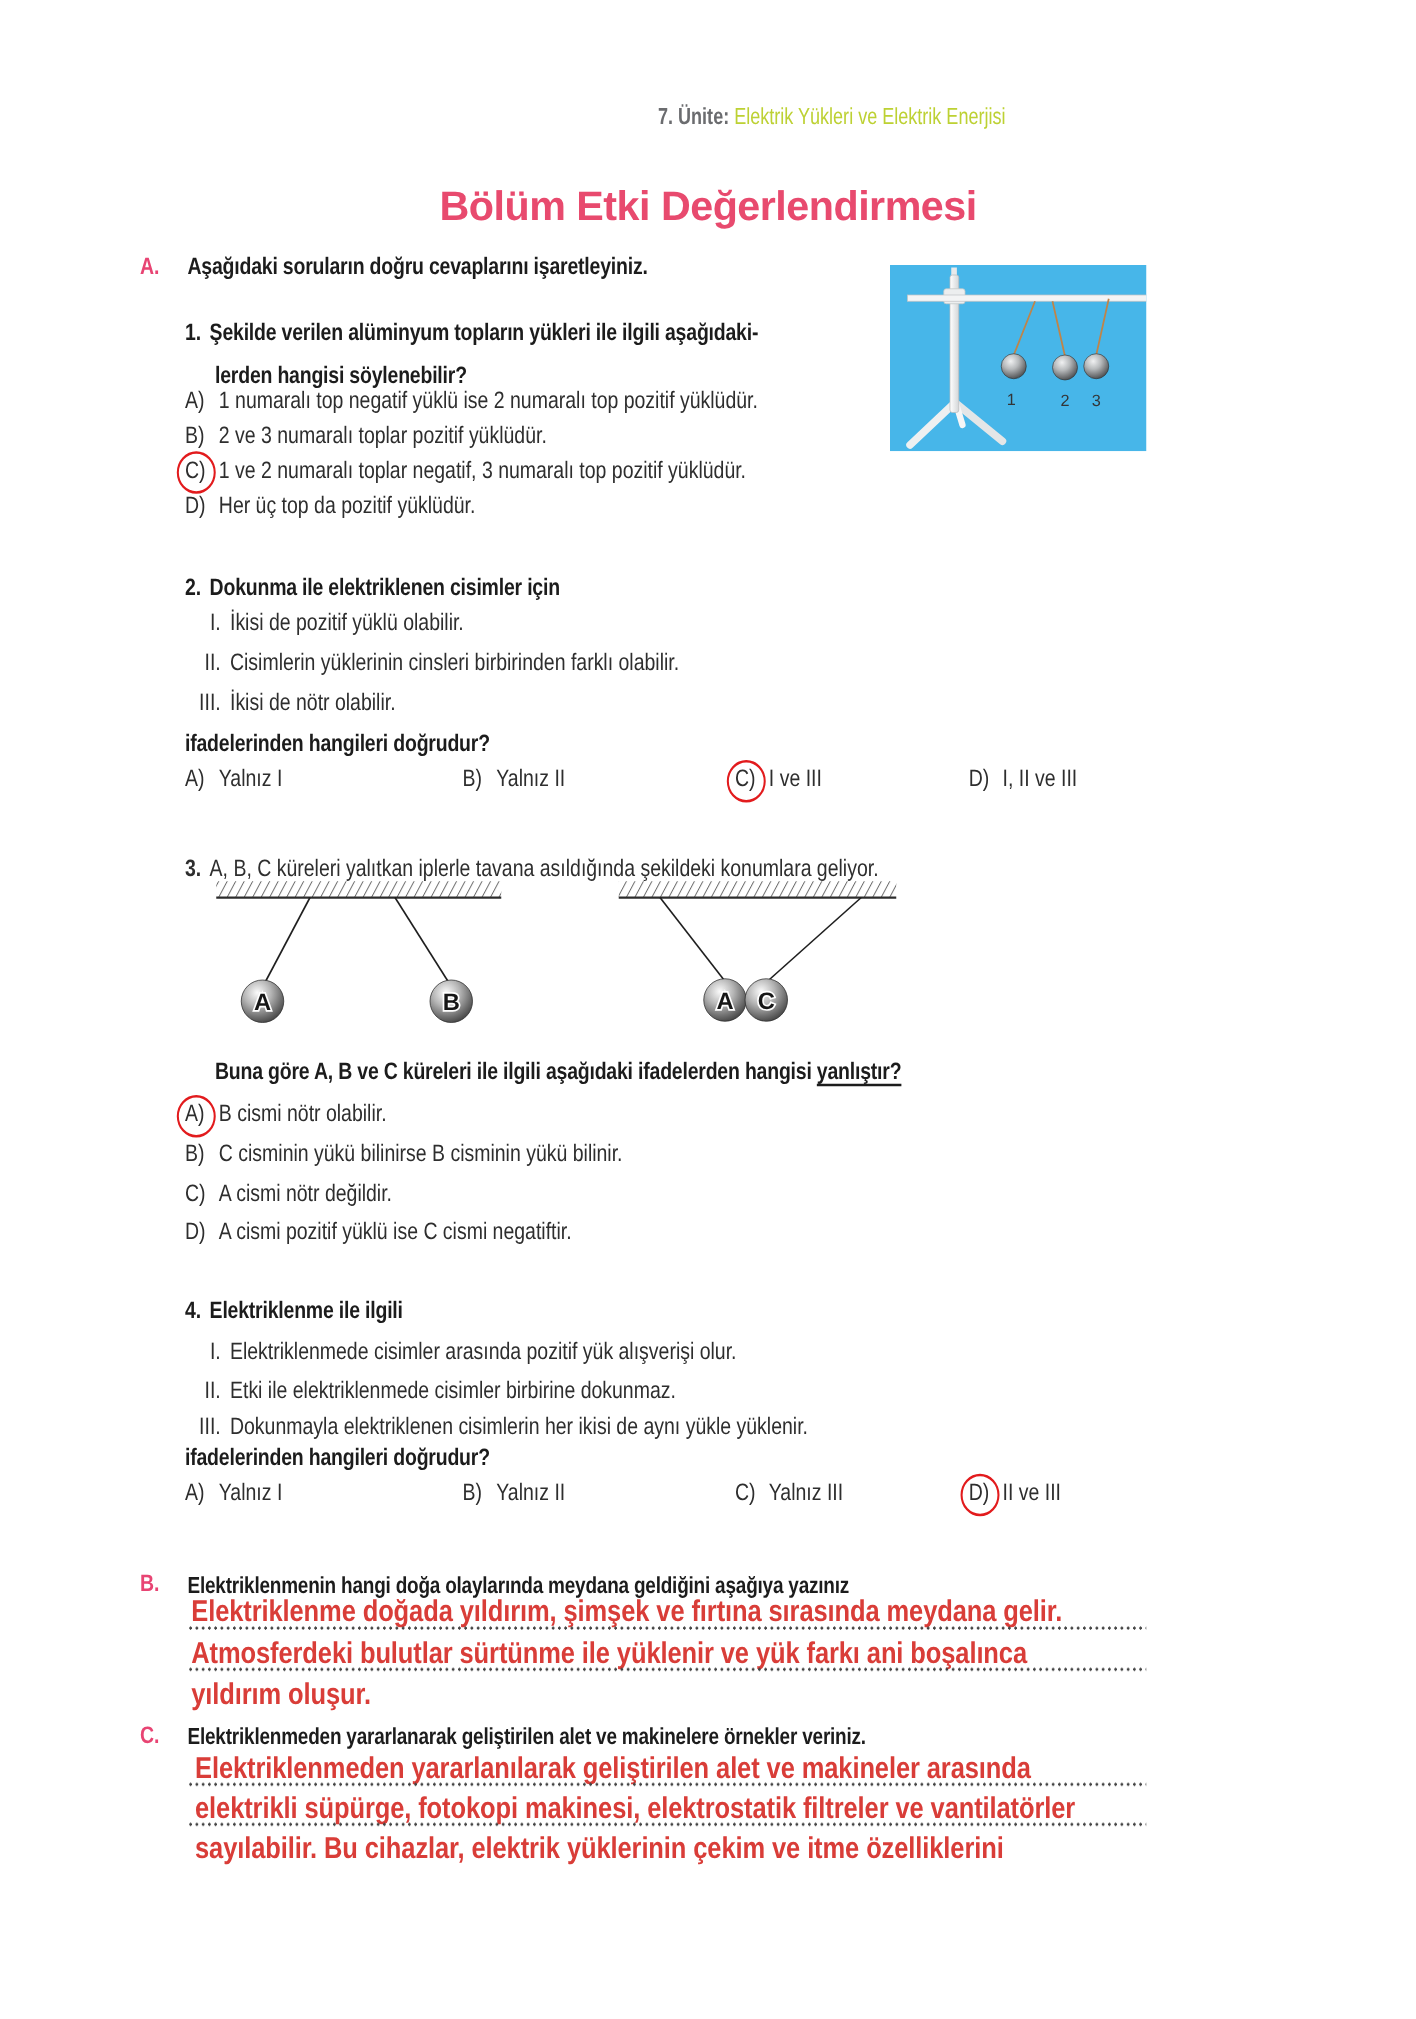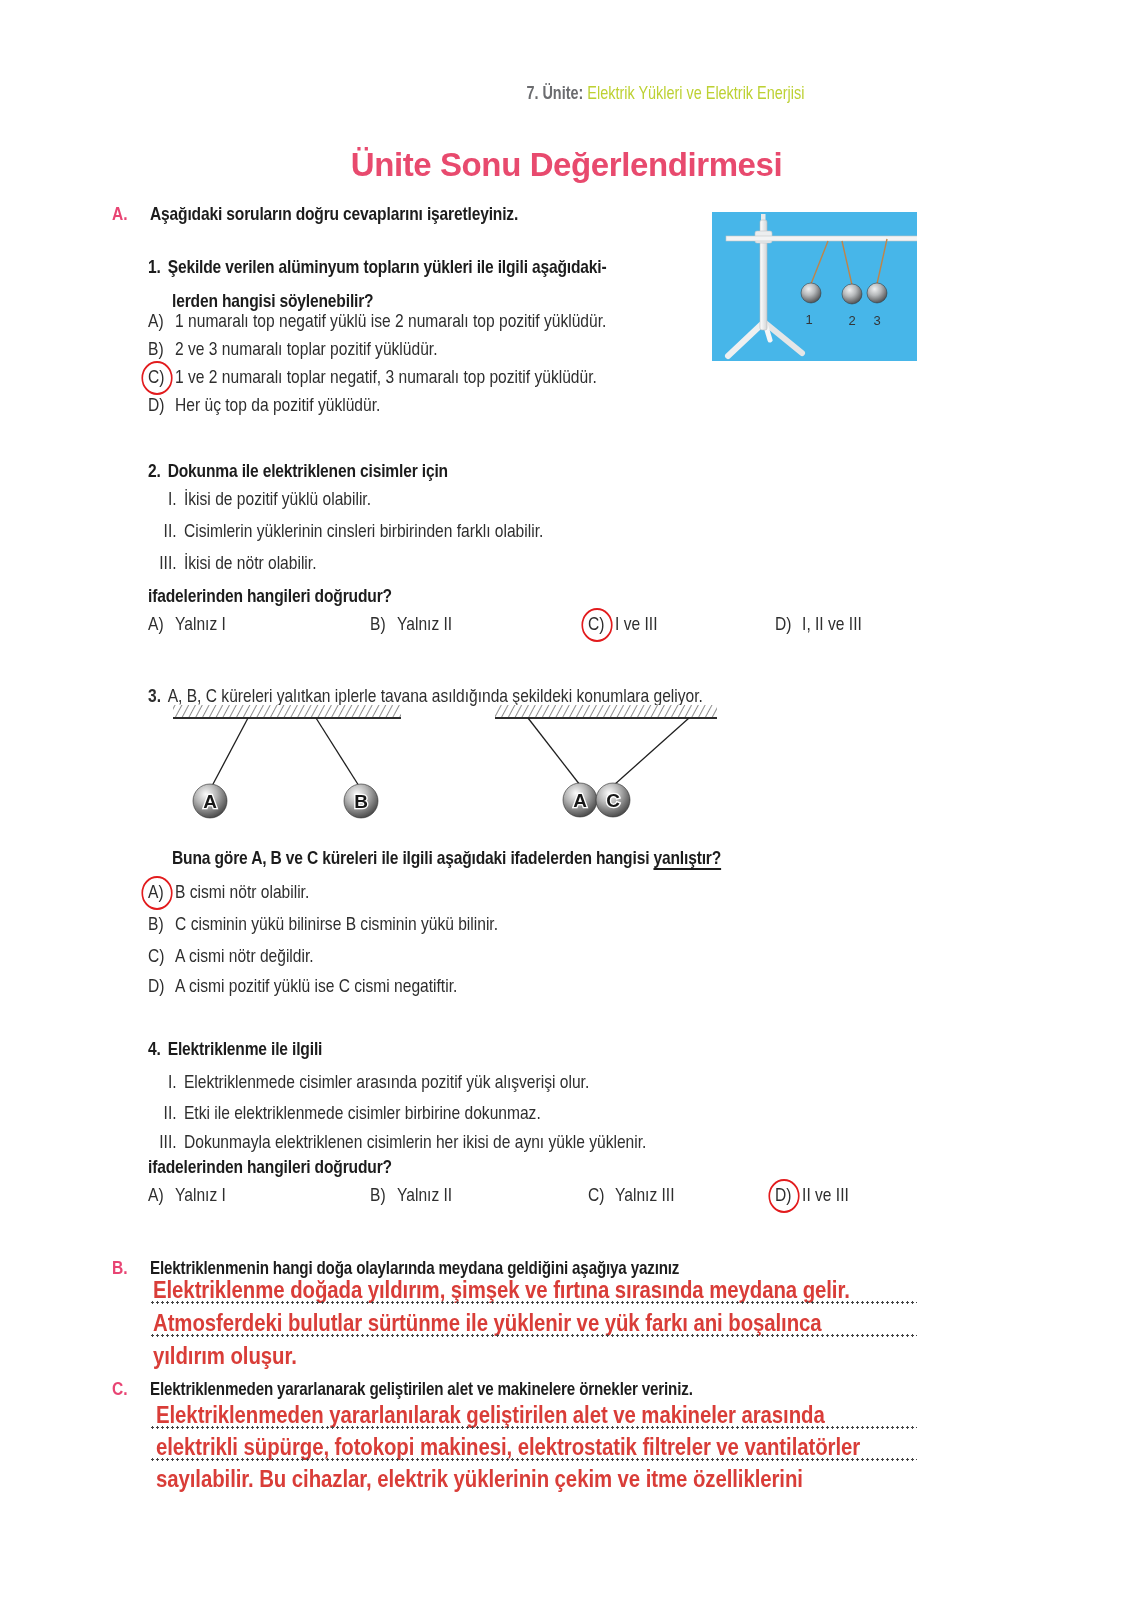--- a/index.html
+++ b/index.html
@@ -31,21 +31,21 @@
 </head>
 <body>
 
 <div class="page">
 
   <div class="hdr">
     <span class="hdr-label">7. Ünite:</span>
     <span class="hdr-title">Elektrik Yükleri ve Elektrik Enerjisi</span>
   </div>
 
-  <div class="title">Ünite Sonu Değerlendirmesi</div>
+  <div class="title">Bölüm Etki Değerlendirmesi</div>
 
   <div class="ln pink" style="left:112px;top:202px">A.</div>
   <div class="ln b" style="left:150px;top:202px">Aşağıdaki soruların doğru cevaplarını işaretleyiniz.</div>
 
   <div class="ln b" style="left:148px;top:255px">
     <span class="qnum">1.</span><span>Şekilde verilen alüminyum topların yükleri ile ilgili aşağıdaki-</span>
   </div>
   <div class="ln b" style="left:172px;top:289px">lerden hangisi söylenebilir?</div>
 
   <div class="ln" style="left:148px;top:309px">

